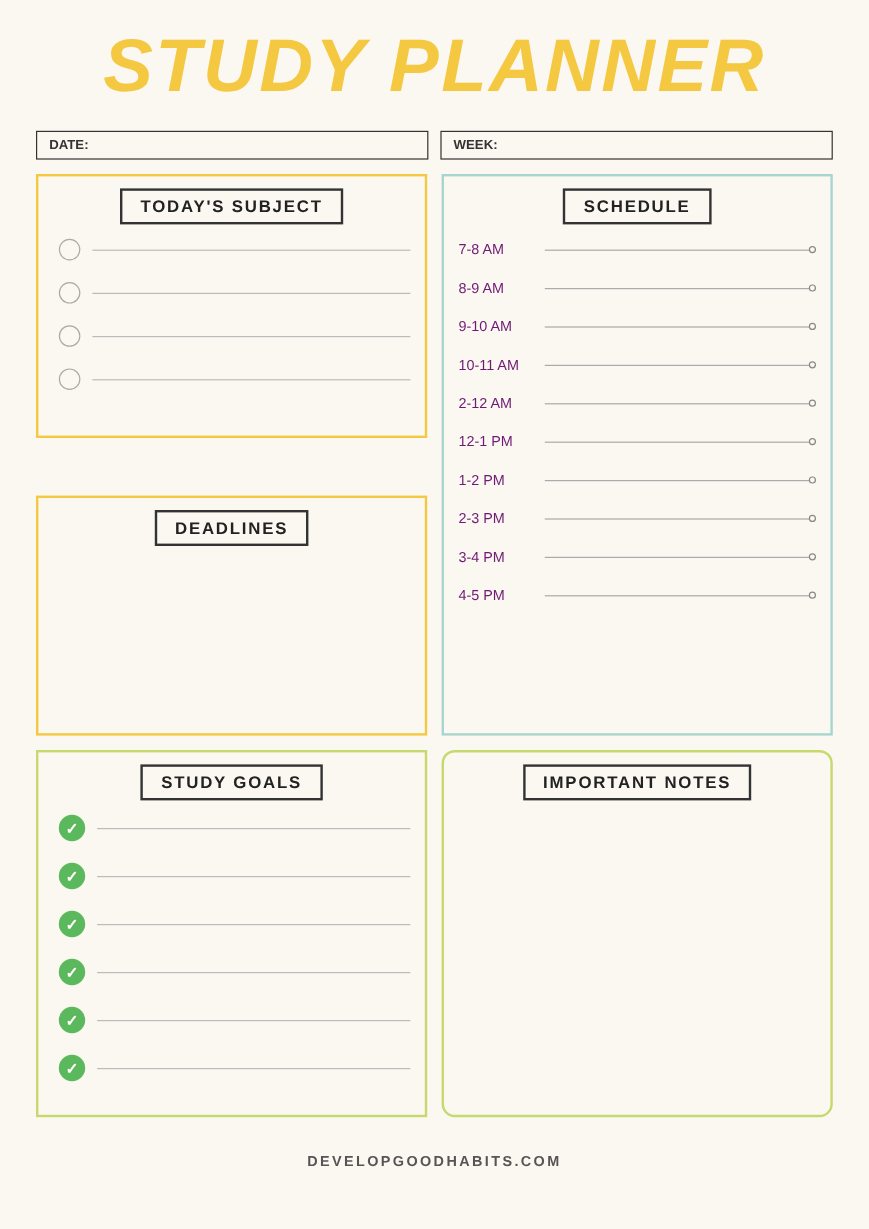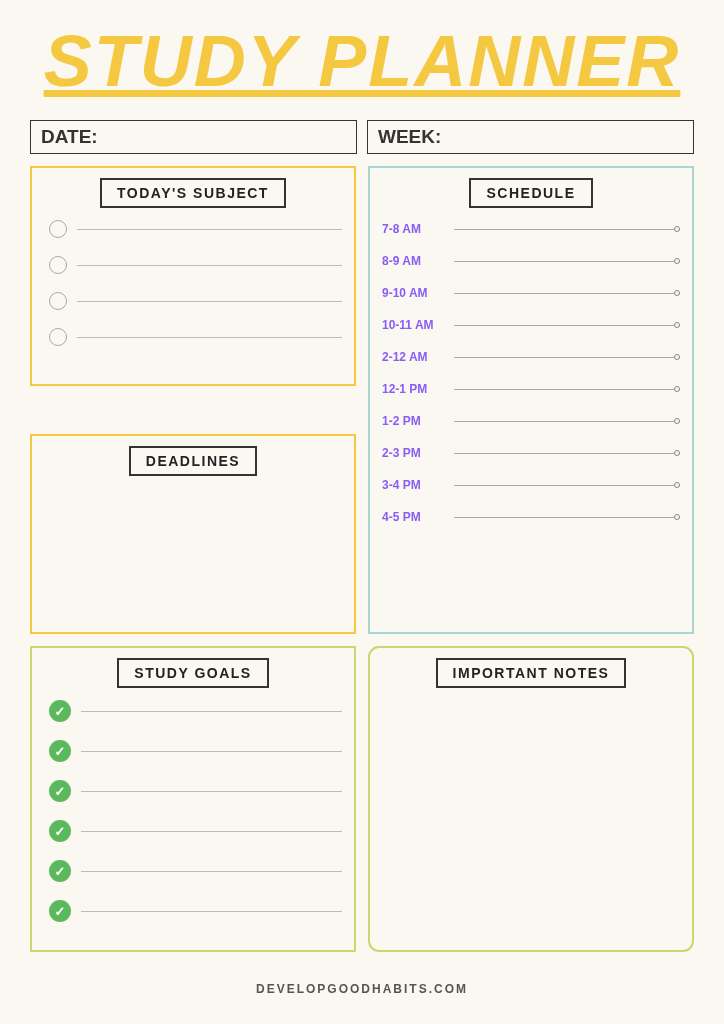--- a/index.html
+++ b/index.html
@@ -9,43 +9,42 @@
       font-family: 'Arial', sans-serif;
       width: 724px;
       min-height: 1024px;
       display: flex;
       flex-direction: column;
       align-items: center;
       padding: 20px 30px 20px 30px;
     }
 
     .page-title {
-      font-size: 72px;
+      font-size: 62px;
       font-weight: 900;
       color: #f5c842;
       letter-spacing: 2px;
       text-align: center;
       margin-bottom: 18px;
       font-style: italic;
       text-transform: uppercase;
       font-family: 'Arial Black', Arial, sans-serif;
-      text-decoration: underline;
     }
 
     .date-week-row {
       display: flex;
       width: 100%;
       gap: 10px;
       margin-bottom: 12px;
     }
 
     .date-box, .week-box {
       border: 1.5px solid #333;
       padding: 5px 10px;
-      font-size: 19px;
+      font-size: 11px;
       font-weight: bold;
       color: #333;
       background: transparent;
     }
 
     .date-box { flex: 1; }
     .week-box { flex: 1; }
 
     .main-grid {
       display: grid;
@@ -126,22 +125,22 @@
     }
 
     .schedule-row {
       display: flex;
       align-items: center;
       margin-bottom: 14px;
     }
 
     .time-label {
       font-size: 12px;
-      font-weight: bold;
-      color: #8b5cf6;
+      font-weight: normal;
+      color: #701a75;
       width: 72px;
       flex-shrink: 0;
     }
 
     .schedule-line-container {
       flex: 1;
       position: relative;
       height: 18px;
       display: flex;
       align-items: center;

